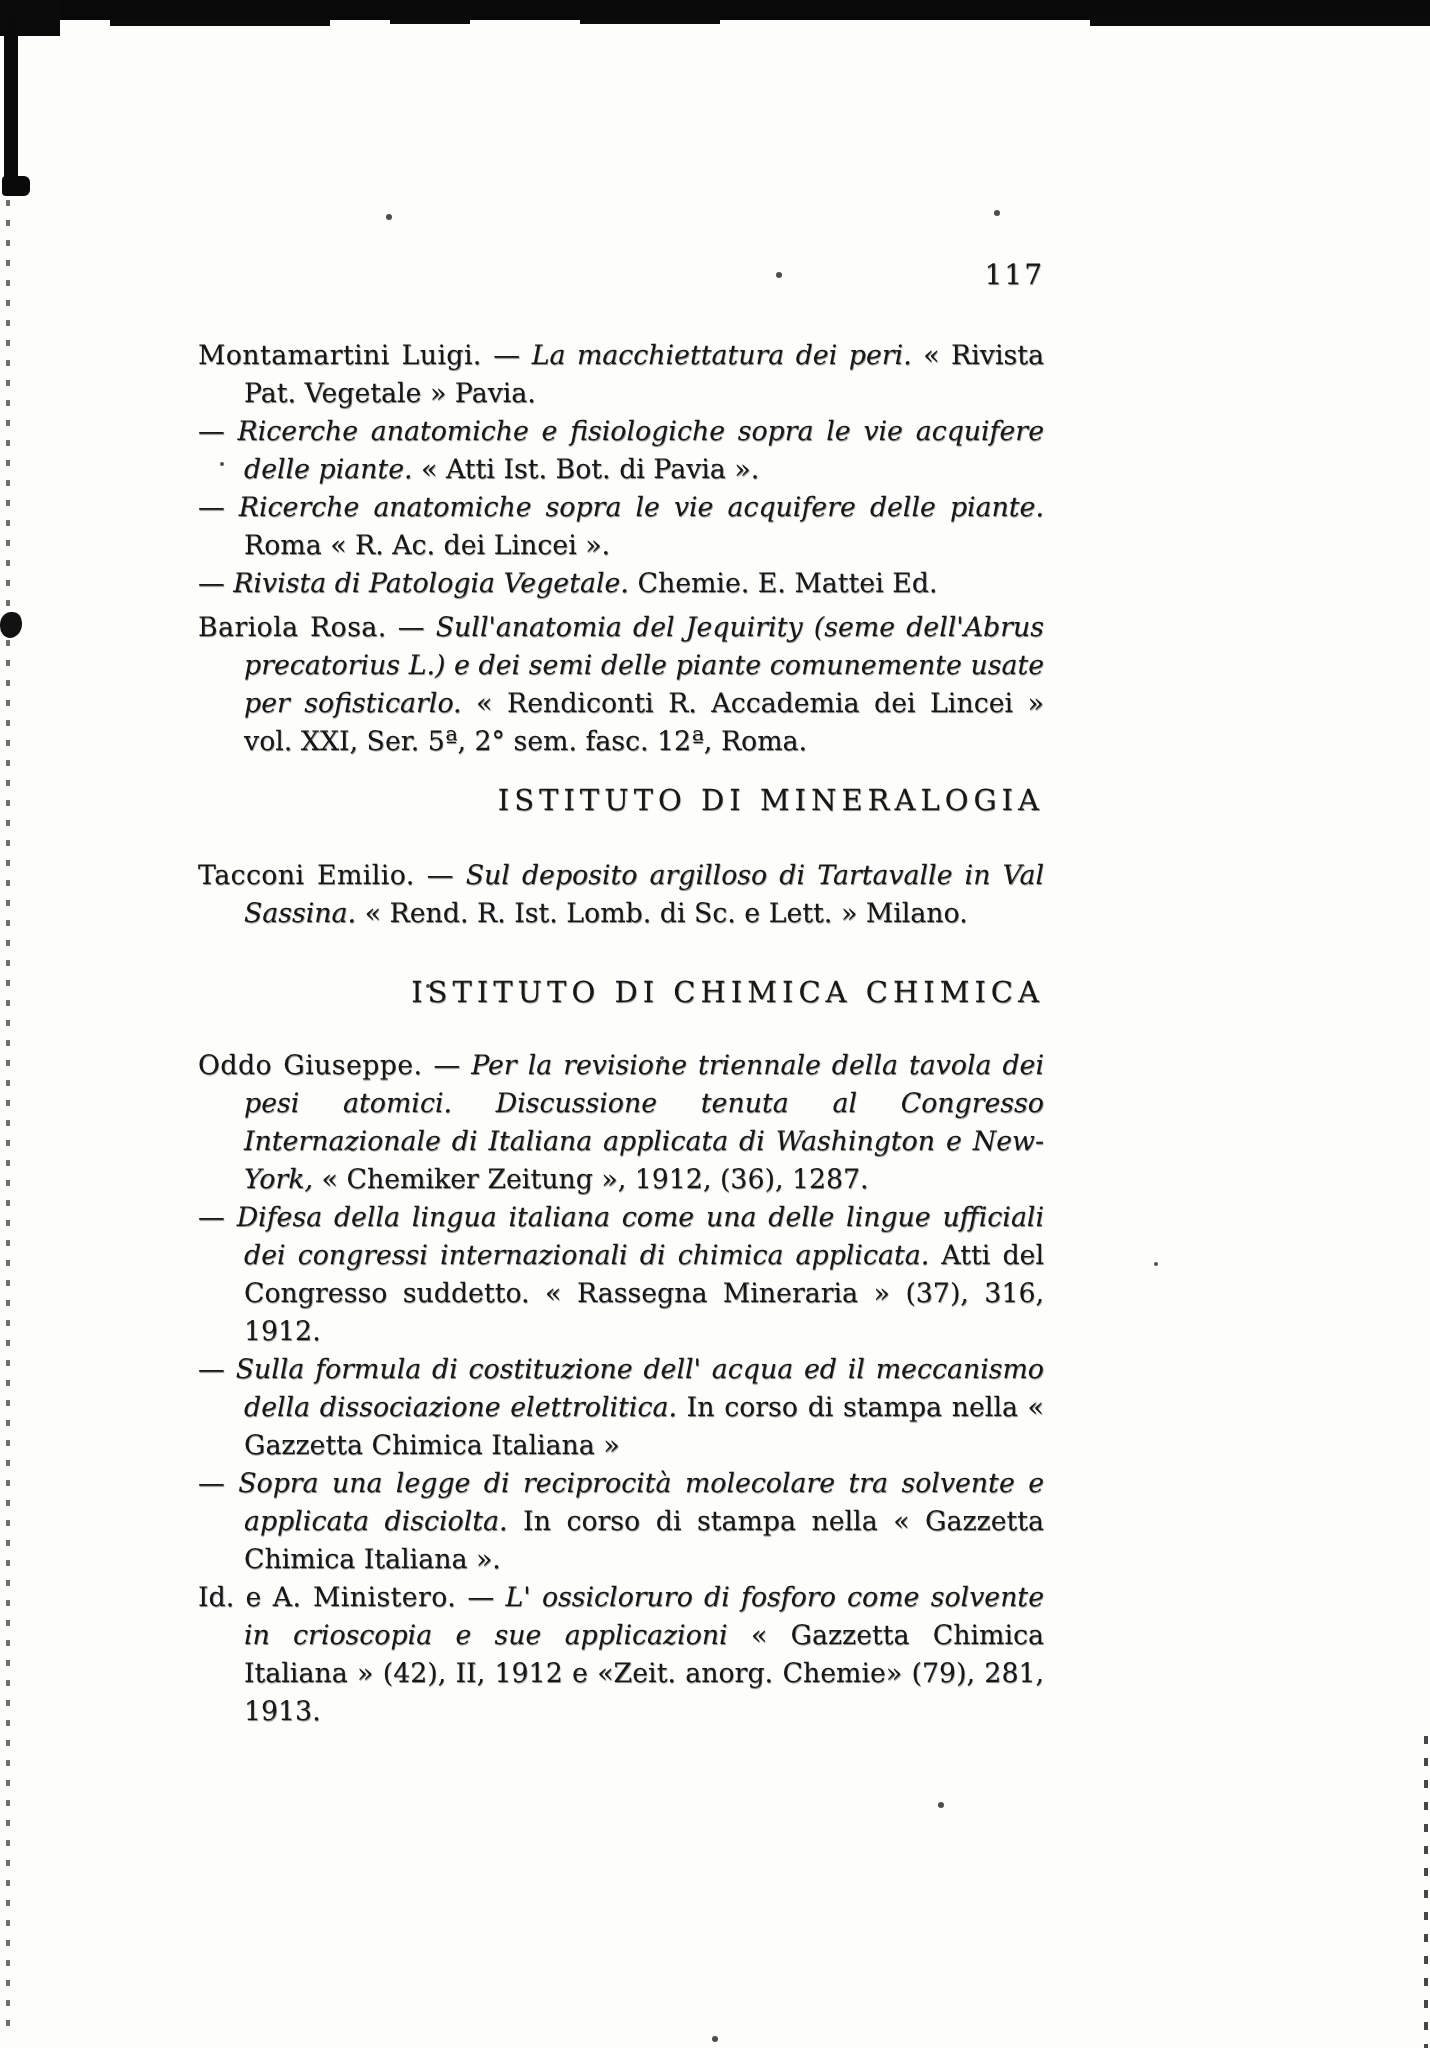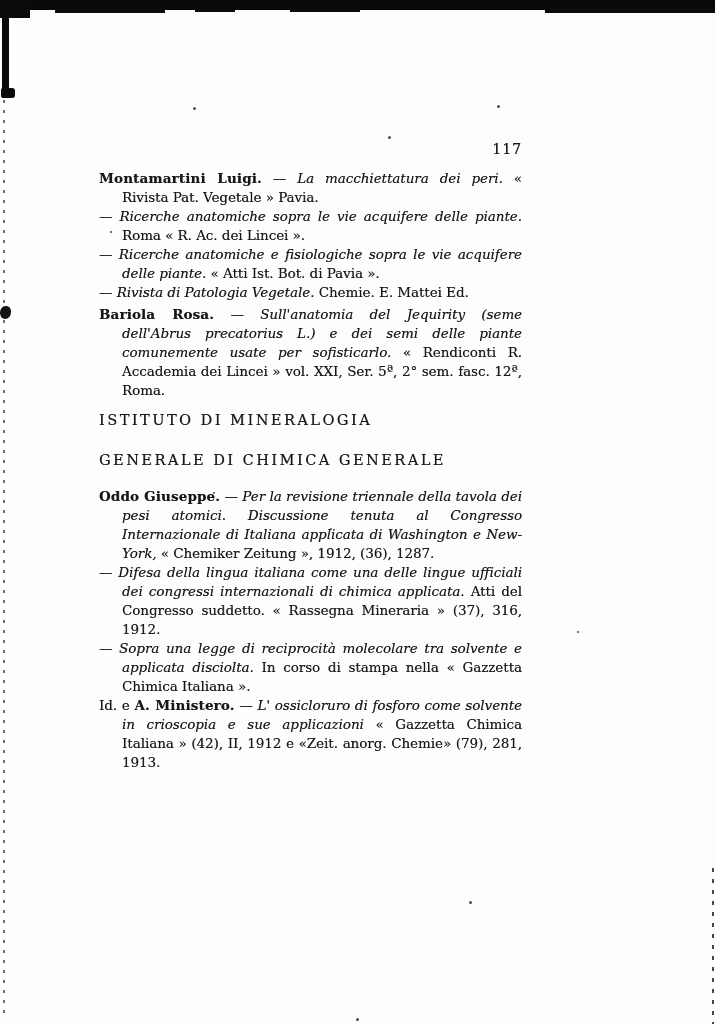--- a/index.html
+++ b/index.html
@@ -30,39 +30,39 @@
   }
   .scan-left-blob { position: absolute; left: 0; top: 306px; width: 11px; height: 13px; background: #121212; border-radius: 55% 45% 60% 50%; }
   .scan-right-dashed {
     position: absolute; right: 1px; top: 868px; width: 2px; height: 156px;
     background: repeating-linear-gradient(to bottom, rgba(25,25,25,.8) 0 4px, transparent 4px 11px);
   }
   .speck { position: absolute; background: #222; border-radius: 50%; width: 3px; height: 3px; opacity: .8; }
 
   
   .page-number {
-    position: absolute; left: 99px; top: 141px; width: 423px;
+    position: absolute; left: 99px; top: 130px; width: 423px;
     text-align: right; font-size: 14px; letter-spacing: 1px;
     text-shadow: 0.3px 0.3px 0.5px rgba(20,20,20,.6);
   }
   .content {
     position: absolute; left: 99px; top: 169px; width: 423px;
     text-shadow: 0.3px 0.3px 0.45px rgba(25,25,25,.55);
   }
   .entry {
     font-size: 13.4px; line-height: 19px;
     text-align: justify;
     padding-left: 23px; text-indent: -23px;
   }
-  .entry b { font-weight: bold; letter-spacing: .2px; }
+  .entry b { font-weight: normal; letter-spacing: .2px; }
   .entry i { }
   .new-author { margin-top: 3px; }
   .section-heading {
     font-size: 14.5px; font-weight: normal;
-    text-align: left; letter-spacing: 2.5px;
+    text-align: right; letter-spacing: 2.5px;
     margin: 10px 0 18px 0; line-height: 20px;
     white-space: nowrap;
   }
   .heading-chimica { margin-top: 20px; margin-bottom: 17px; }
 </style>
 </head>
 <body>
 
 <div class="scan-top-band"></div>
 <div class="band-seg seg1"></div>
@@ -84,37 +84,39 @@
 <div class="speck" style="left:577px; top:631px; width:2px; height:2px;"></div>
 <div class="speck" style="left:469px; top:901px;"></div>
 <div class="speck" style="left:356px; top:1018px;"></div>
 
 <div class="page-number">117</div>
 
 <div class="content">
 
   <p class="entry"><span></span><b>Montamartini Luigi.</b><span> — </span><i>La macchiettatura dei peri.</i><span> « Rivista Pat. Vegetale » Pavia.</span></p>
 
+  <p class="entry"><span></span><b></b><span>— </span><i>Ricerche anatomiche e fisiologiche sopra le vie acquifere delle piante.</i><span> « Atti Ist. Bot. di Pavia ».</span></p>
+
   <p class="entry"><span></span><b></b><span>— </span><i>Ricerche anatomiche sopra le vie acquifere delle piante.</i><span> Roma « R. Ac. dei Lincei ».</span></p>
-
-  <p class="entry"><span></span><b></b><span>— </span><i>Ricerche anatomiche e fisiologiche sopra le vie acquifere delle piante.</i><span> « Atti Ist. Bot. di Pavia ».</span></p>
 
   <p class="entry"><span></span><b></b><span>— </span><i>Rivista di Patologia Vegetale.</i><span> Chemie. E. Mattei Ed.</span></p>
 
 
   <p class="entry new-author"><span></span><b>Bariola Rosa.</b><span> — </span><i>Sull'anatomia del Jequirity (seme dell'Abrus precatorius L.) e dei semi delle piante comunemente usate per sofisticarlo.</i><span> « Rendiconti R. Accademia dei Lincei » vol. XXI, Ser. 5ª, 2° sem. fasc. 12ª, Roma.</span></p>
 
   <h2 class="section-heading">ISTITUTO DI MINERALOGIA</h2>
 
+  <p class="entry"><span></span><b>Tacconi Emilio.</b><span> — </span><i>Sul deposito argilloso di Tartavalle in Val Sassina.</i><span> « Rend. R. Ist. Lomb. di Sc. e Lett. » Milano.</span></p>
 
-  <h2 class="section-heading heading-chimica">GENERALE DI CHIMICA GENERALE</h2>
+  <h2 class="section-heading heading-chimica">ISTITUTO DI CHIMICA CHIMICA</h2>
 
   <p class="entry"><span></span><b>Oddo Giuseppe.</b><span> — </span><i>Per la revisione triennale della tavola dei pesi atomici. Discussione tenuta al Congresso Internazionale di Italiana applicata di Washington e New-York,</i><span> « Chemiker Zeitung », 1912, (36), 1287.</span></p>
 
   <p class="entry"><span></span><b></b><span>— </span><i>Difesa della lingua italiana come una delle lingue ufficiali dei congressi internazionali di chimica applicata.</i><span> Atti del Congresso suddetto. « Rassegna Mineraria » (37), 316, 1912.</span></p>
 
 
+  <p class="entry"><span></span><b></b><span>— </span><i>Sulla formula di costituzione dell' acqua ed il meccanismo della dissociazione elettrolitica.</i><span> In corso di stampa nella « Gazzetta Chimica Italiana »</span></p>
 
   <p class="entry"><span></span><b></b><span>— </span><i>Sopra una legge di reciprocità molecolare tra solvente e applicata disciolta.</i><span> In corso di stampa nella « Gazzetta Chimica Italiana ».</span></p>
 
   <p class="entry"><span>Id. e </span><b>A. Ministero.</b><span> — </span><i>L' ossicloruro di fosforo come solvente in crioscopia e sue applicazioni</i><span> « Gazzetta Chimica Italiana » (42), II, 1912 e «Zeit. anorg. Chemie» (79), 281, 1913.</span></p>
 
 </div>
 
 </body></html>

